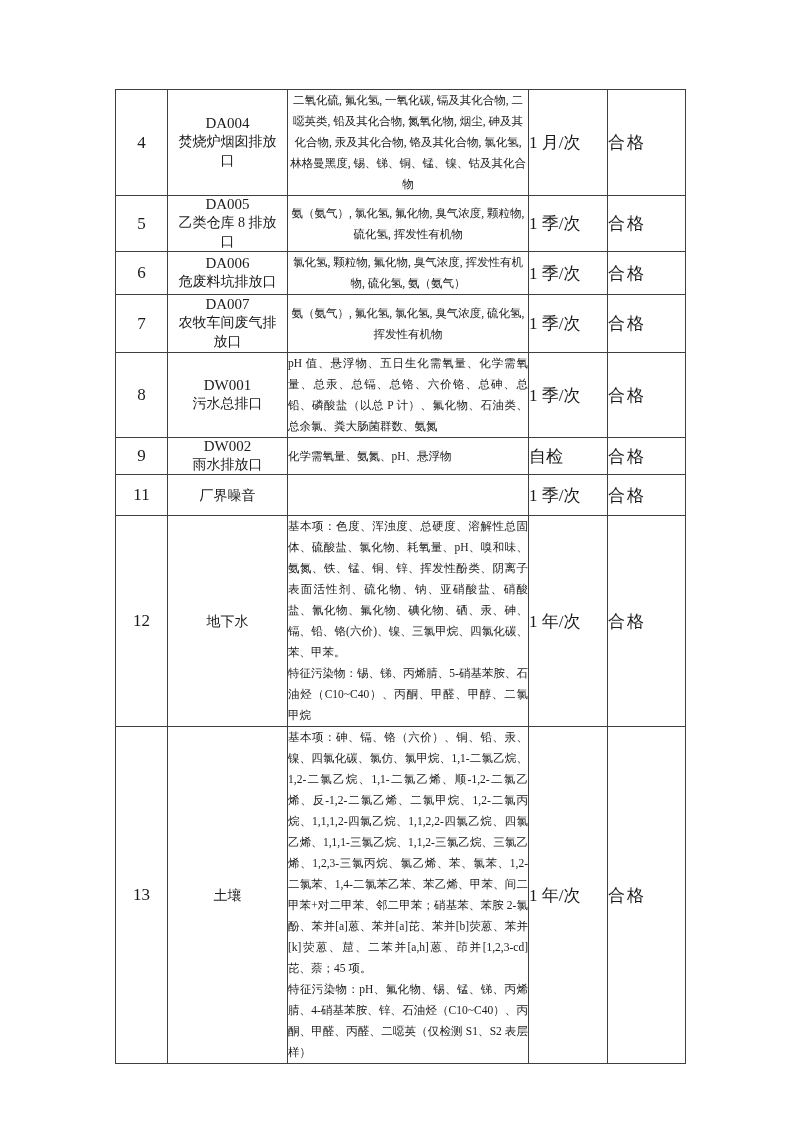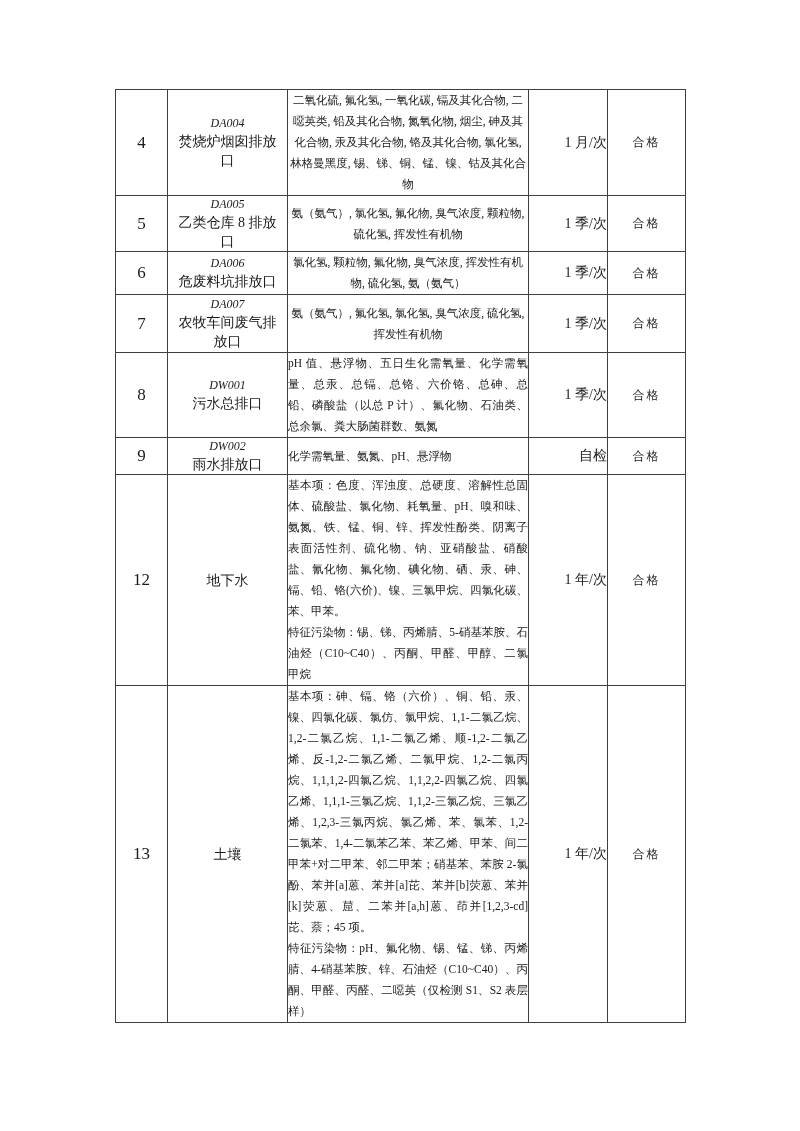--- a/index.html
+++ b/index.html
@@ -43,48 +43,46 @@
   .mtable tr:nth-child(10) td { height: 293px; }
 
   .c-no {
     text-align: center;
     font-size: 17px;
   }
   .c-point {
     text-align: center;
   }
   .point-code {
-    font-size: 12px;
+    font-size: 15px;
     line-height: 17px;
-    font-style: italic;
   }
   .point-name {
     font-size: 14px;
     line-height: 19px;
     padding: 0 8px;
   }
   .c-items {
     font-size: 11.5px;
     line-height: 21px;
     padding: 3px 7px;
   }
   .c-items.center { text-align: center; margin-top: 16px; }
   .c-items.left {
     text-align: justify;
     text-justify: inter-ideograph;
   }
   .c-items p { margin: 0; }
   .c-freq {
-    text-align: right;
-    font-size: 14px;
+    text-align: left;
+    font-size: 17px;
     white-space: nowrap;
   }
   .c-result {
-    text-align: center;
-    font-size: 12px;
+    font-size: 17px;
     letter-spacing: 2px;
   }
 </style>
 </head>
 <body>
 
 <div class="page">
   <table class="mtable">
     <colgroup>
       <col style="width:52px">
@@ -160,20 +158,29 @@
             <div class="point-code">DW002</div>
             <div class="point-name">雨水排放口</div>
           </td>
           <td class="c-items left">
             <p>化学需氧量、氨氮、pH、悬浮物</p>
           </td>
           <td class="c-freq">自检</td>
           <td class="c-result">合格</td>
         </tr>
         <tr>
+          <td class="c-no">11</td>
+          <td class="c-point">
+            <div class="point-name">厂界噪音</div>
+          </td>
+          <td class="c-items left"></td>
+          <td class="c-freq">1 季/次</td>
+          <td class="c-result">合格</td>
+        </tr>
+        <tr>
           <td class="c-no">12</td>
           <td class="c-point">
             <div class="point-name">地下水</div>
           </td>
           <td class="c-items left">
             <p>基本项：色度、浑浊度、总硬度、溶解性总固体、硫酸盐、氯化物、耗氧量、pH、嗅和味、氨氮、铁、锰、铜、锌、挥发性酚类、阴离子表面活性剂、硫化物、钠、亚硝酸盐、硝酸盐、氰化物、氟化物、碘化物、硒、汞、砷、镉、铅、铬(六价)、镍、三氯甲烷、四氯化碳、苯、甲苯。</p>
             <p>特征污染物：锡、锑、丙烯腈、5-硝基苯胺、石油烃（C10~C40）、丙酮、甲醛、甲醇、二氯甲烷</p>
           </td>
           <td class="c-freq">1 年/次</td>
           <td class="c-result">合格</td>

